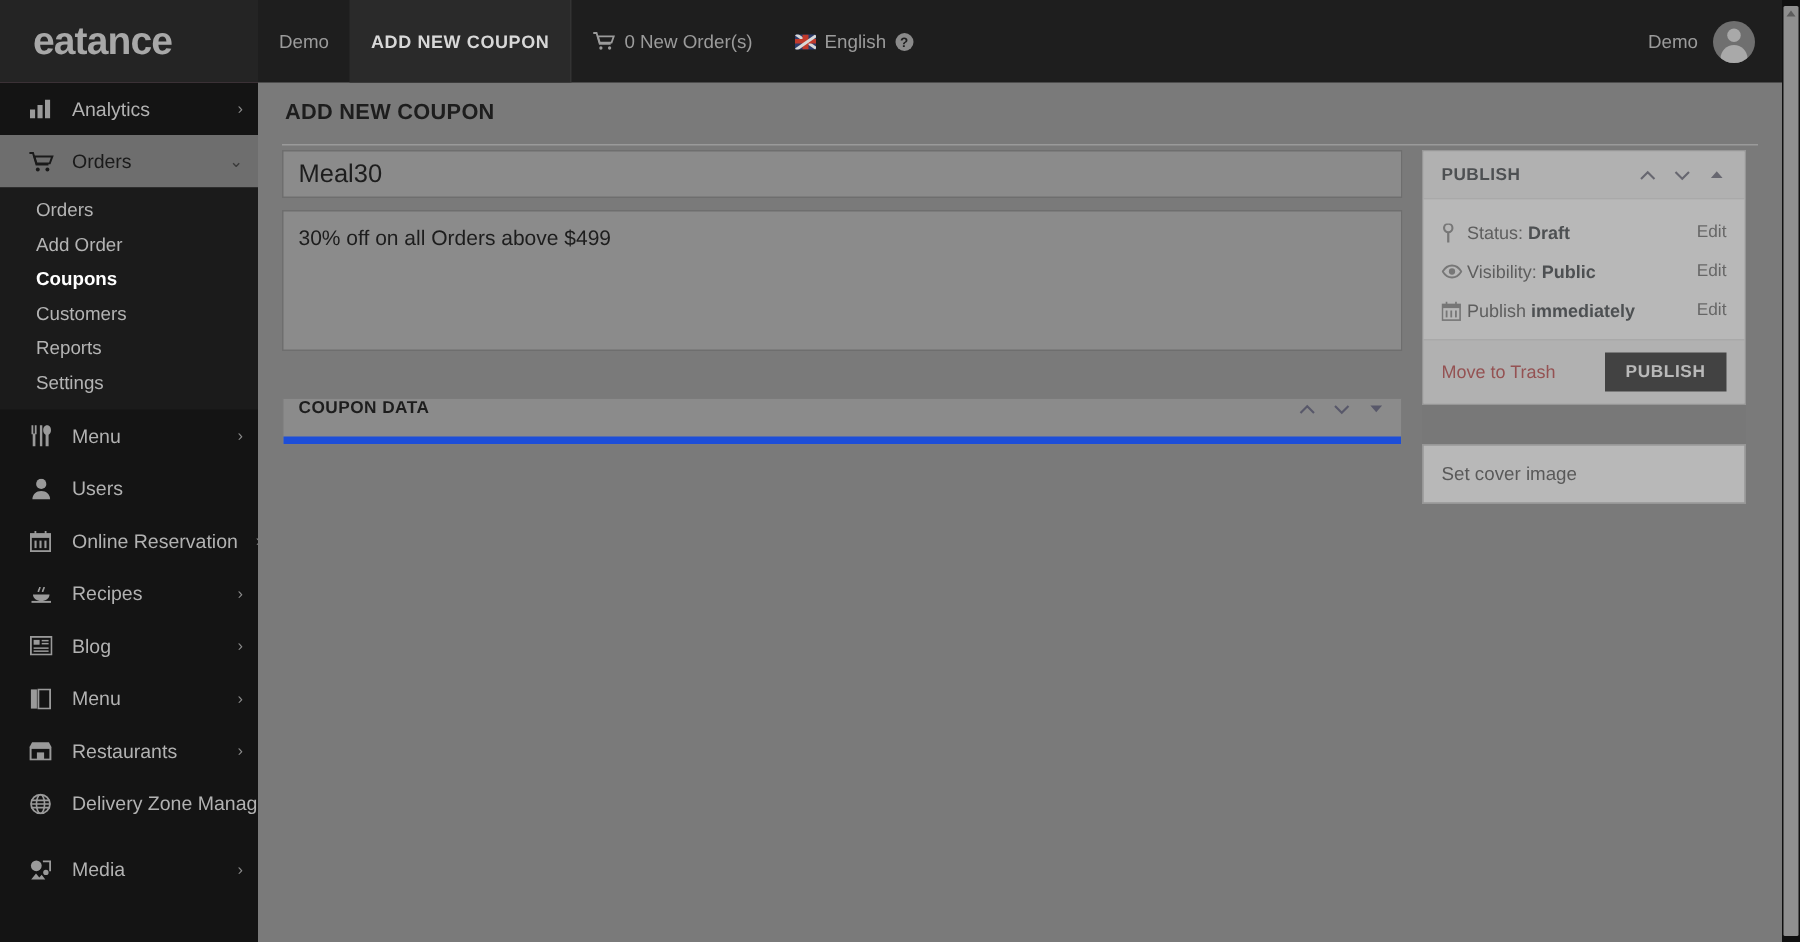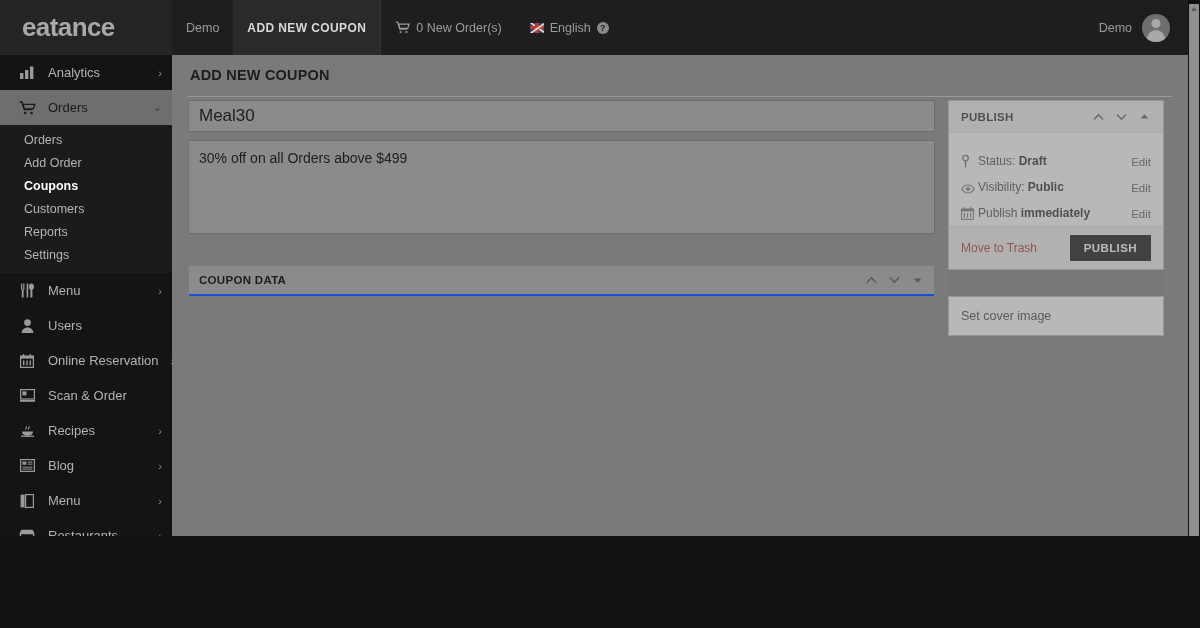--- a/index.html
+++ b/index.html
@@ -4,21 +4,21 @@
 <style>
   * { box-sizing: border-box; margin:0; padding:0; }
   html,body { width:1200px; height:628px; overflow:hidden; }
   body {
     font-family: "Liberation Sans", sans-serif;
     background:#111111;
     color:#e9e9e9;
     font-size:13px;
     -webkit-font-smoothing: antialiased;
   }
-  #root { position:relative; width:1200px; height:536px; background:#f9a8d4; overflow:hidden; }
+  #root { position:relative; width:1200px; height:628px; background:#f9a8d4; overflow:hidden; }
 
   
   .dim-main {
     position:absolute; left:172px; top:0; width:1020px; height:628px;
     background:#7a7a7a;
   }
 
   
   .topbar {
     position:absolute; left:0; top:0; height:55px; width:1192px;
@@ -136,22 +136,22 @@
   }
   .desc-box {
     width:100%; height:94px; margin-top:8px;
     background:#8b8b8b; border:1px solid #6e6e6e;
     color:#1d1d1d; font-size:14px; padding:8px 10px; resize:none;
     font-family:"Liberation Sans", sans-serif; line-height:1.3;
   }
 
   .panel { background:#8b8b8b; border:1px solid #7b7b7b; margin-top:28px; }
   .panel-hd {
-    height:30px; display:flex; align-items:center; padding:0 10px;
-    background:#8b8b8b; border-bottom:2px solid #1d4ed8;
+    height:30px; display:flex; align-items:flex-start; padding:0 10px;
+    background:#8b8b8b; border-bottom:5px solid #1d4ed8;
   }
   .panel-hd .ttl {
     font-size:11.5px; font-weight:bold; color:#1d1d1d; letter-spacing:0.3px;
     flex:1;
   }
   .panel-ctrls { display:flex; align-items:center; gap:10px; color:#5a5a6a; }
   .ctrl { width:13px; height:13px; display:flex; align-items:center; justify-content:center; }
   .ctrl svg { display:block; }
 
   
@@ -159,21 +159,21 @@
   .rpanel + .rpanel { margin-top:26px; }
   .rpanel-hd {
     height:32px; display:flex; align-items:center; padding:0 12px;
     border-bottom:1px solid #dedede; background:#f0f0f0;
   }
   .rpanel-hd .ttl {
     flex:1; font-size:11.5px; font-weight:bold; color:#23282d; letter-spacing:0.3px;
   }
   .rpanel-body { padding:9px 12px 6px 12px; background:#fdfdfd; }
   .pub-row {
-    display:flex; align-items:flex-end; height:26px; font-size:12px; color:#444;
+    display:flex; align-items:center; height:26px; font-size:12px; color:#444;
   }
   .pub-row .ico { width:17px; flex:0 0 17px; display:flex; align-items:center; color:#777; }
   .pub-row .txt { flex:1; }
   .pub-row .txt b { color:#23282d; }
   .pub-row .edit { color:#555; font-size:11.5px; }
   .pub-foot {
     display:flex; align-items:center; justify-content:space-between;
     padding:8px 12px; background:#f0f0f0; border-top:1px solid #dedede;
   }
   .trash-link { color:#b32d2e; font-size:12px; }
@@ -317,31 +317,20 @@
           <rect x="9.8" y="0" width="1.2" height="3" fill="#9a9a9a"></rect>
           <rect x="3" y="6.4" width="1.4" height="5" fill="#9a9a9a"></rect>
           <rect x="6.3" y="6.4" width="1.4" height="5" fill="#9a9a9a"></rect>
           <rect x="9.6" y="6.4" width="1.4" height="5" fill="#9a9a9a"></rect>
         </svg>
       </span>
       <span class="label">Online Reservation</span>
       <span class="chev">›</span>
     </div>
 
-    <div class="nav-item">
-      <span class="ico">
-        <svg class="svgico" width="15" height="13" viewBox="0 0 15 13">
-          <rect x="0.6" y="0.6" width="13.8" height="9.4" stroke="#9a9a9a" stroke-width="1.2" fill="none"></rect>
-          <rect x="2.4" y="2.4" width="4" height="4" fill="#9a9a9a"></rect>
-          <rect x="0" y="11" width="15" height="1.8" fill="#9a9a9a"></rect>
-        </svg>
-      </span>
-      <span class="label">Scan &amp; Order</span>
-      <span class="chev"></span>
-    </div>
 
     <div class="nav-item">
       <span class="ico">
         <svg class="svgico" width="15" height="13" viewBox="0 0 15 13">
           <path d="M2 7.4h11c0 2.6-2.5 4.4-5.5 4.4S2 10 2 7.4z" fill="#9a9a9a"></path>
           <rect x="1" y="11.6" width="13" height="1.3" fill="#9a9a9a"></rect>
           <path d="M5.6 5.6c0-1.4 1-1.8 1-3.2" stroke="#9a9a9a" stroke-width="1.1" fill="none"></path>
           <path d="M8.4 5.6c0-1.4 1-1.8 1-3.2" stroke="#9a9a9a" stroke-width="1.1" fill="none"></path>
         </svg>
       </span>

